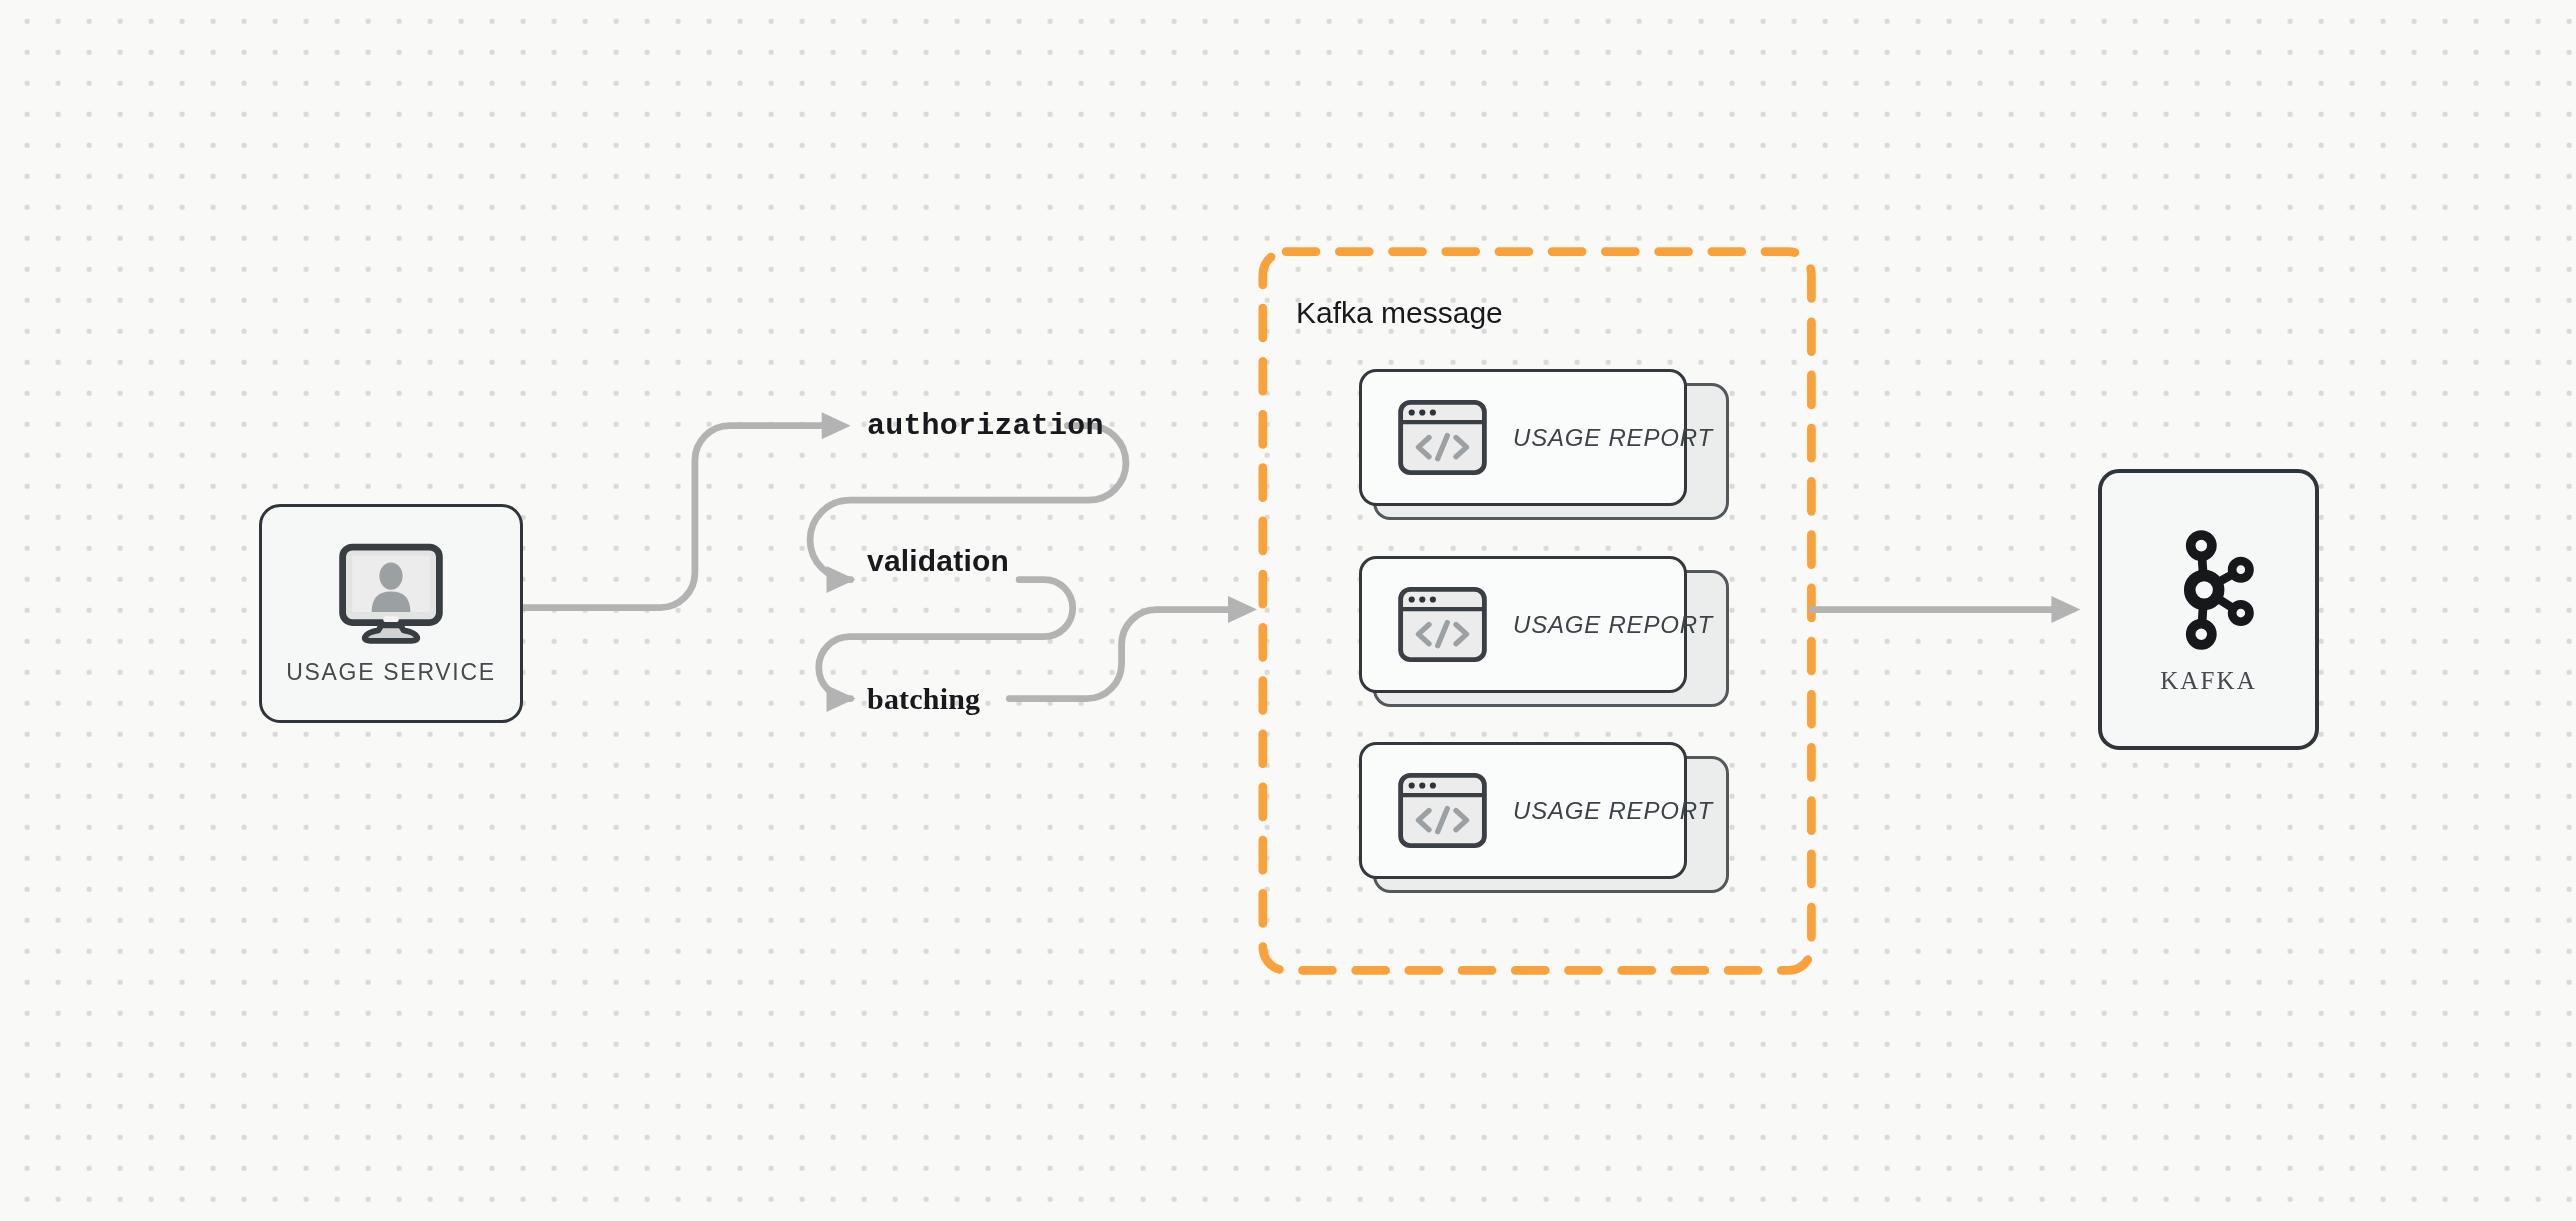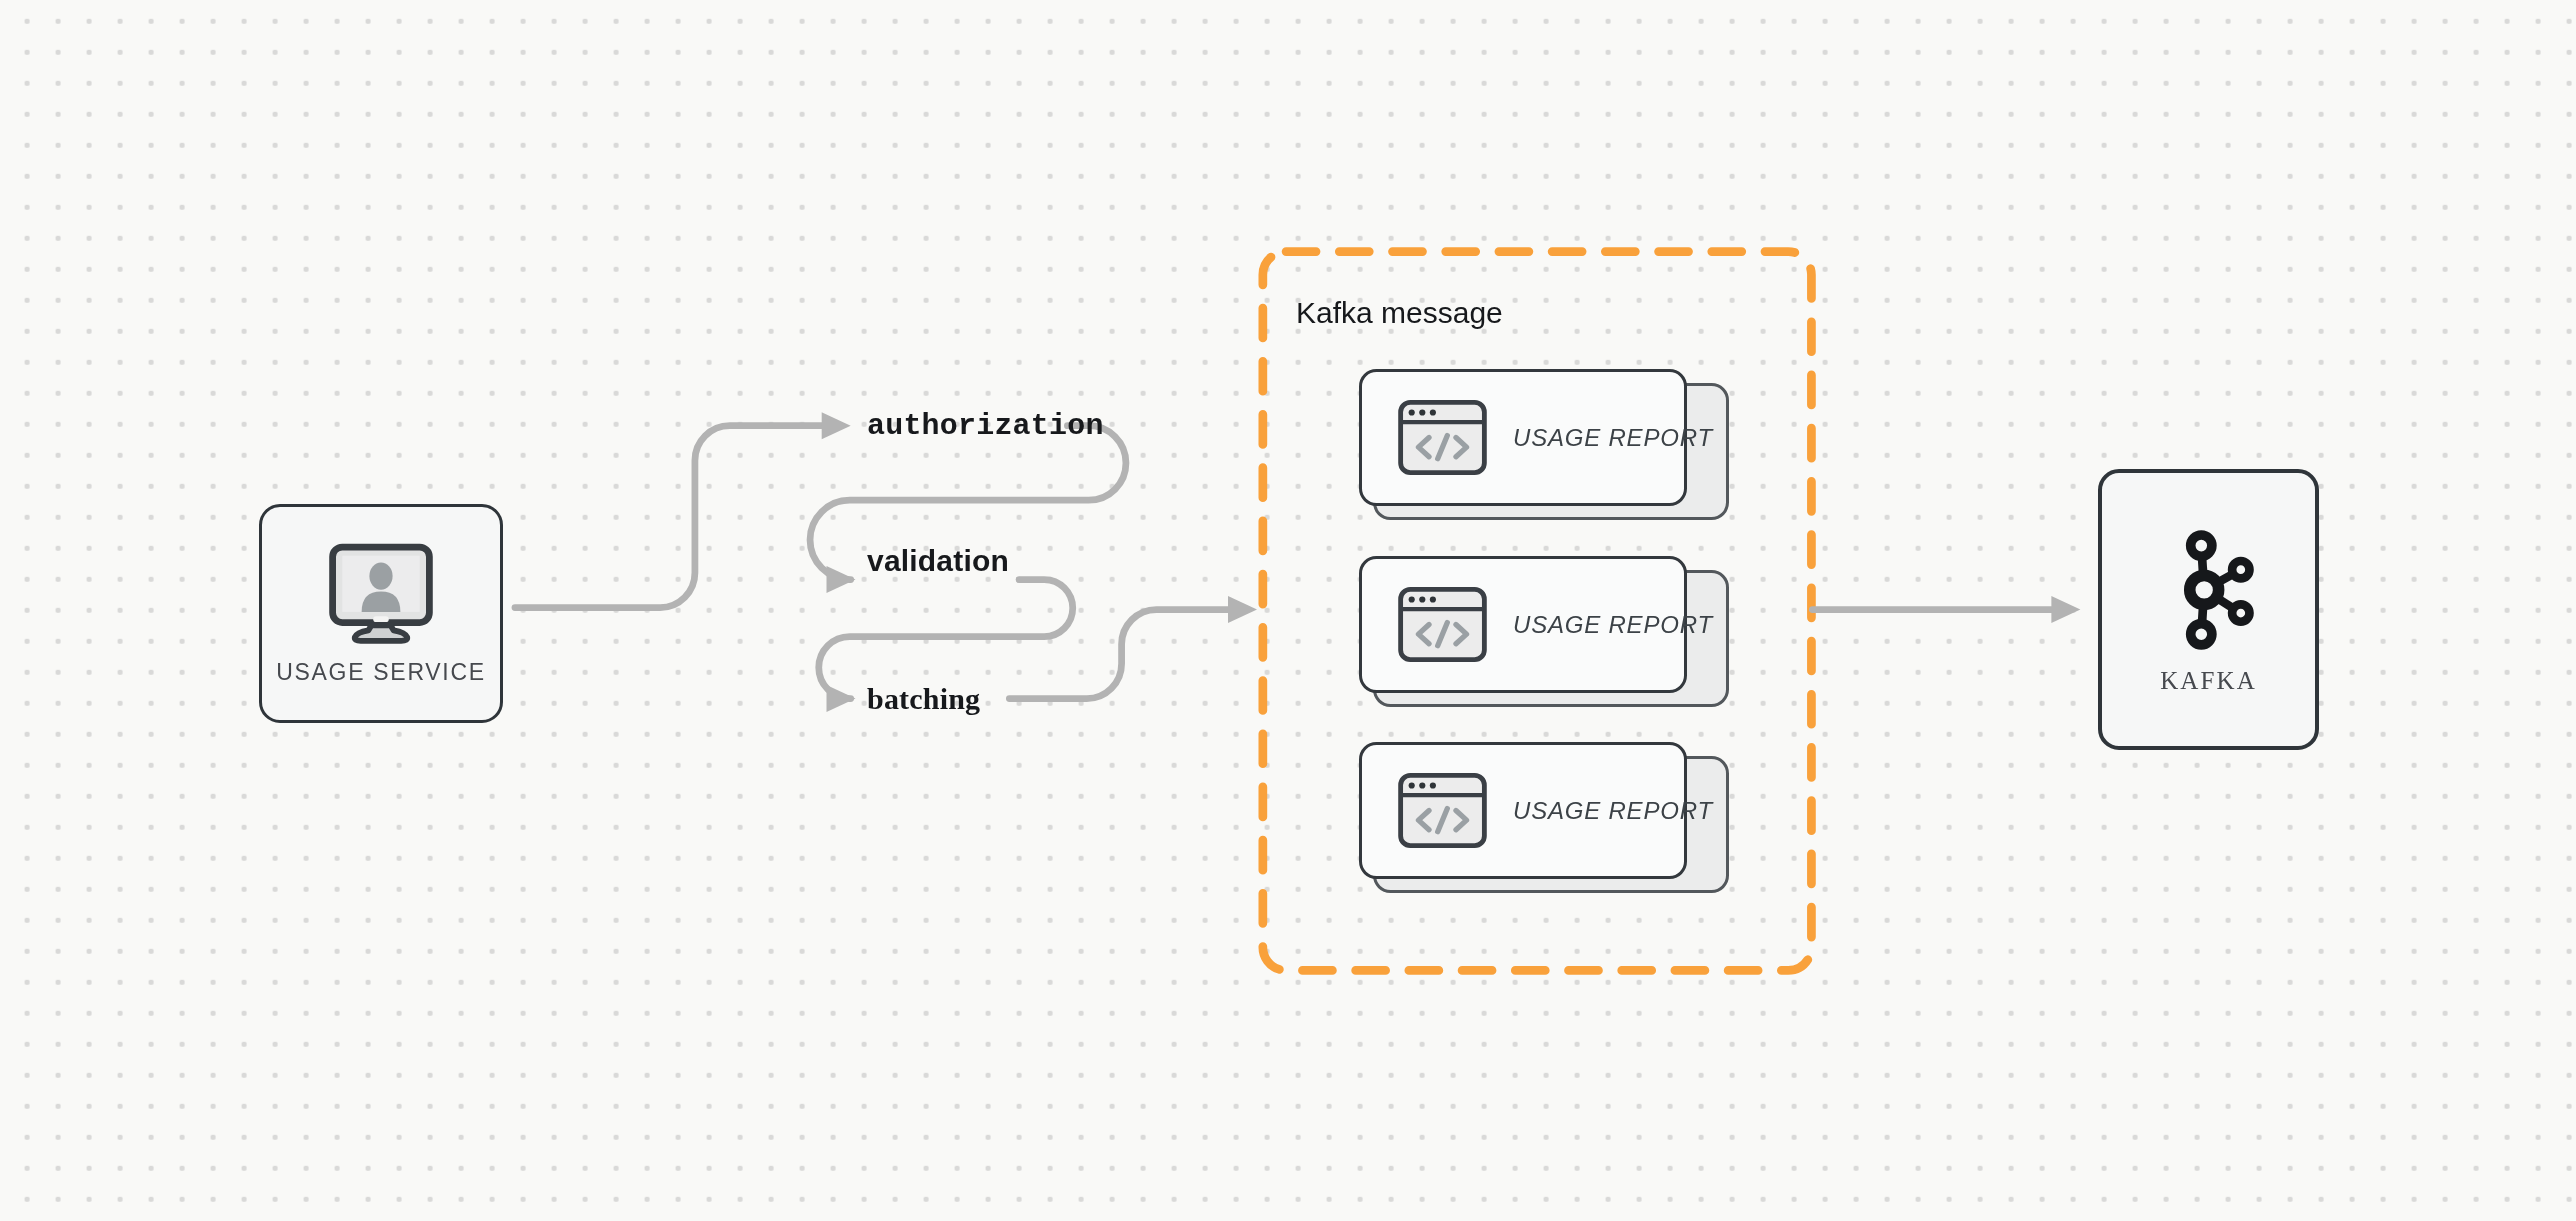--- a/index.html
+++ b/index.html
@@ -31,21 +31,21 @@
     background: #f6f7f7;
     border: 3.9px solid #2f353a;
     border-radius: 21px;
     display: flex;
     flex-direction: column;
     align-items: center;
     justify-content: center;
   }
   #usage-service-node {
     left: 259px; top: 504px;
-    width: 244px; height: 219px;
+    width: 264px; height: 219px;
     gap: 13.5px;
   }
   #kafka-node {
     left: 2098px; top: 469px;
     width: 221px; height: 281px;
     border-width: 4.8px;
     gap: 15.5px;
     font-family: Liberation Serif, serif;
   }
   .node-label {

